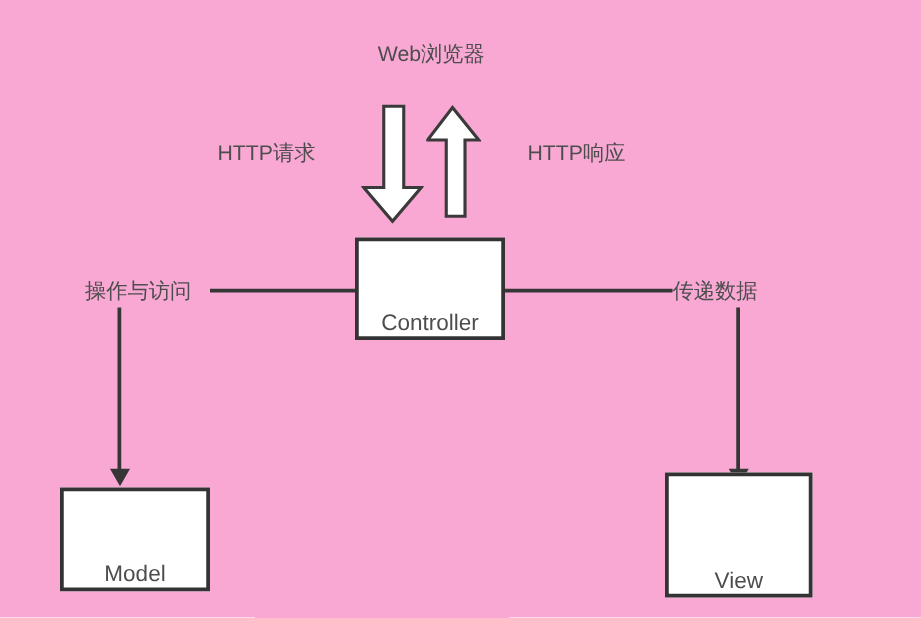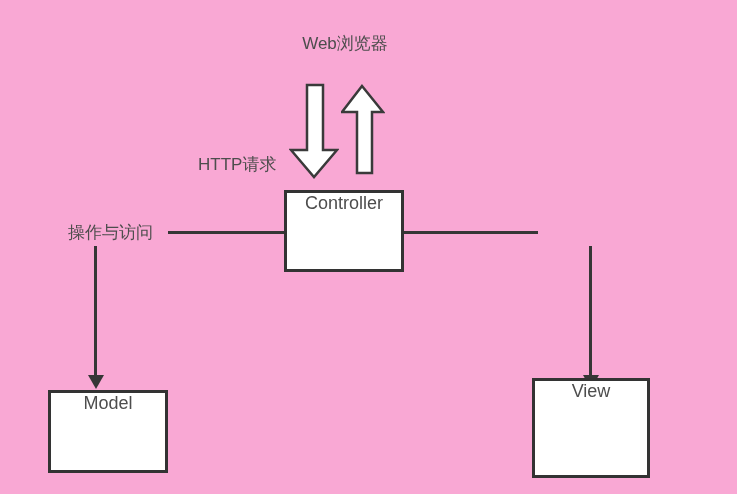--- a/index.html
+++ b/index.html
@@ -20,21 +20,21 @@
     color: #4d4d4d;
     font-size: 17px;
     white-space: nowrap;
     line-height: 22px;
   }
   .node {
     position: absolute;
     border: 3px solid #333333;
     background: #ffffff;
     display: flex;
-    align-items: flex-start;
+    align-items: flex-end;
     justify-content: center;
     color: #4d4d4d;
     font-size: 18px;
     box-sizing: border-box;
   }
   .node-controller { left: 284px; top: 190px; width: 120px; height: 82px; }
   .node-model      { left: 48px;  top: 390px; width: 120px; height: 83px; }
   .node-view       { left: 532px; top: 378px; width: 118px; height: 100px; }
 
   .hline {
@@ -74,21 +74,21 @@
   }
   .title {
     position: absolute;
     left: 0;
     top: 32px;
     width: 690px;
     text-align: center;
     color: #4d4d4d;
     font-size: 17px;
   }
-  .label-http-request  { left: 198px; top: 112px; margin-top: 42px; }
+  .label-http-request  { left: 174px; top: 112px; }
   .label-http-response { left: 422px; top: 112px; }
   .label-operate       { left: 68px;  top: 222px; }
   .label-pass-data     { left: 538px; top: 222px; }
 </style>
 </head>
 <body>
 
 <div id="canvas">
 
   <div class="title">Web浏览器</div>
@@ -96,31 +96,33 @@
   <svg class="block-arrow" style="left:289px; top:83px;" width="50" height="96" viewBox="0 0 50 96">
     <polygon points="18,2 34,2 34,67 48,67 25,94 2,67 18,67"></polygon>
   </svg>
 
   <svg class="block-arrow" style="left:341px; top:84px;" width="44" height="91" viewBox="0 0 44 91">
     <polygon points="21,2 42,28 31,28 31,89 16,89 16,28 1,28"></polygon>
   </svg>
 
   <div class="label label-http-request">HTTP请求</div>
 
+  <div class="label label-http-response">HTTP响应</div>
 
   <div class="node node-controller">
     <span>Controller</span>
   </div>
 
   <div class="label label-operate">操作与访问</div>
   <div class="hline hline-left"></div>
   <div class="vline vline-left"></div>
   <div class="arrowhead-down arrowhead-left"></div>
 
   <div class="hline hline-right"></div>
+  <div class="label label-pass-data">传递数据</div>
   <div class="vline vline-right"></div>
   <div class="arrowhead-down arrowhead-right"></div>
 
   <div class="node node-model">
     <span>Model</span>
   </div>
 
   <div class="node node-view">
     <span>View</span>
   </div>

